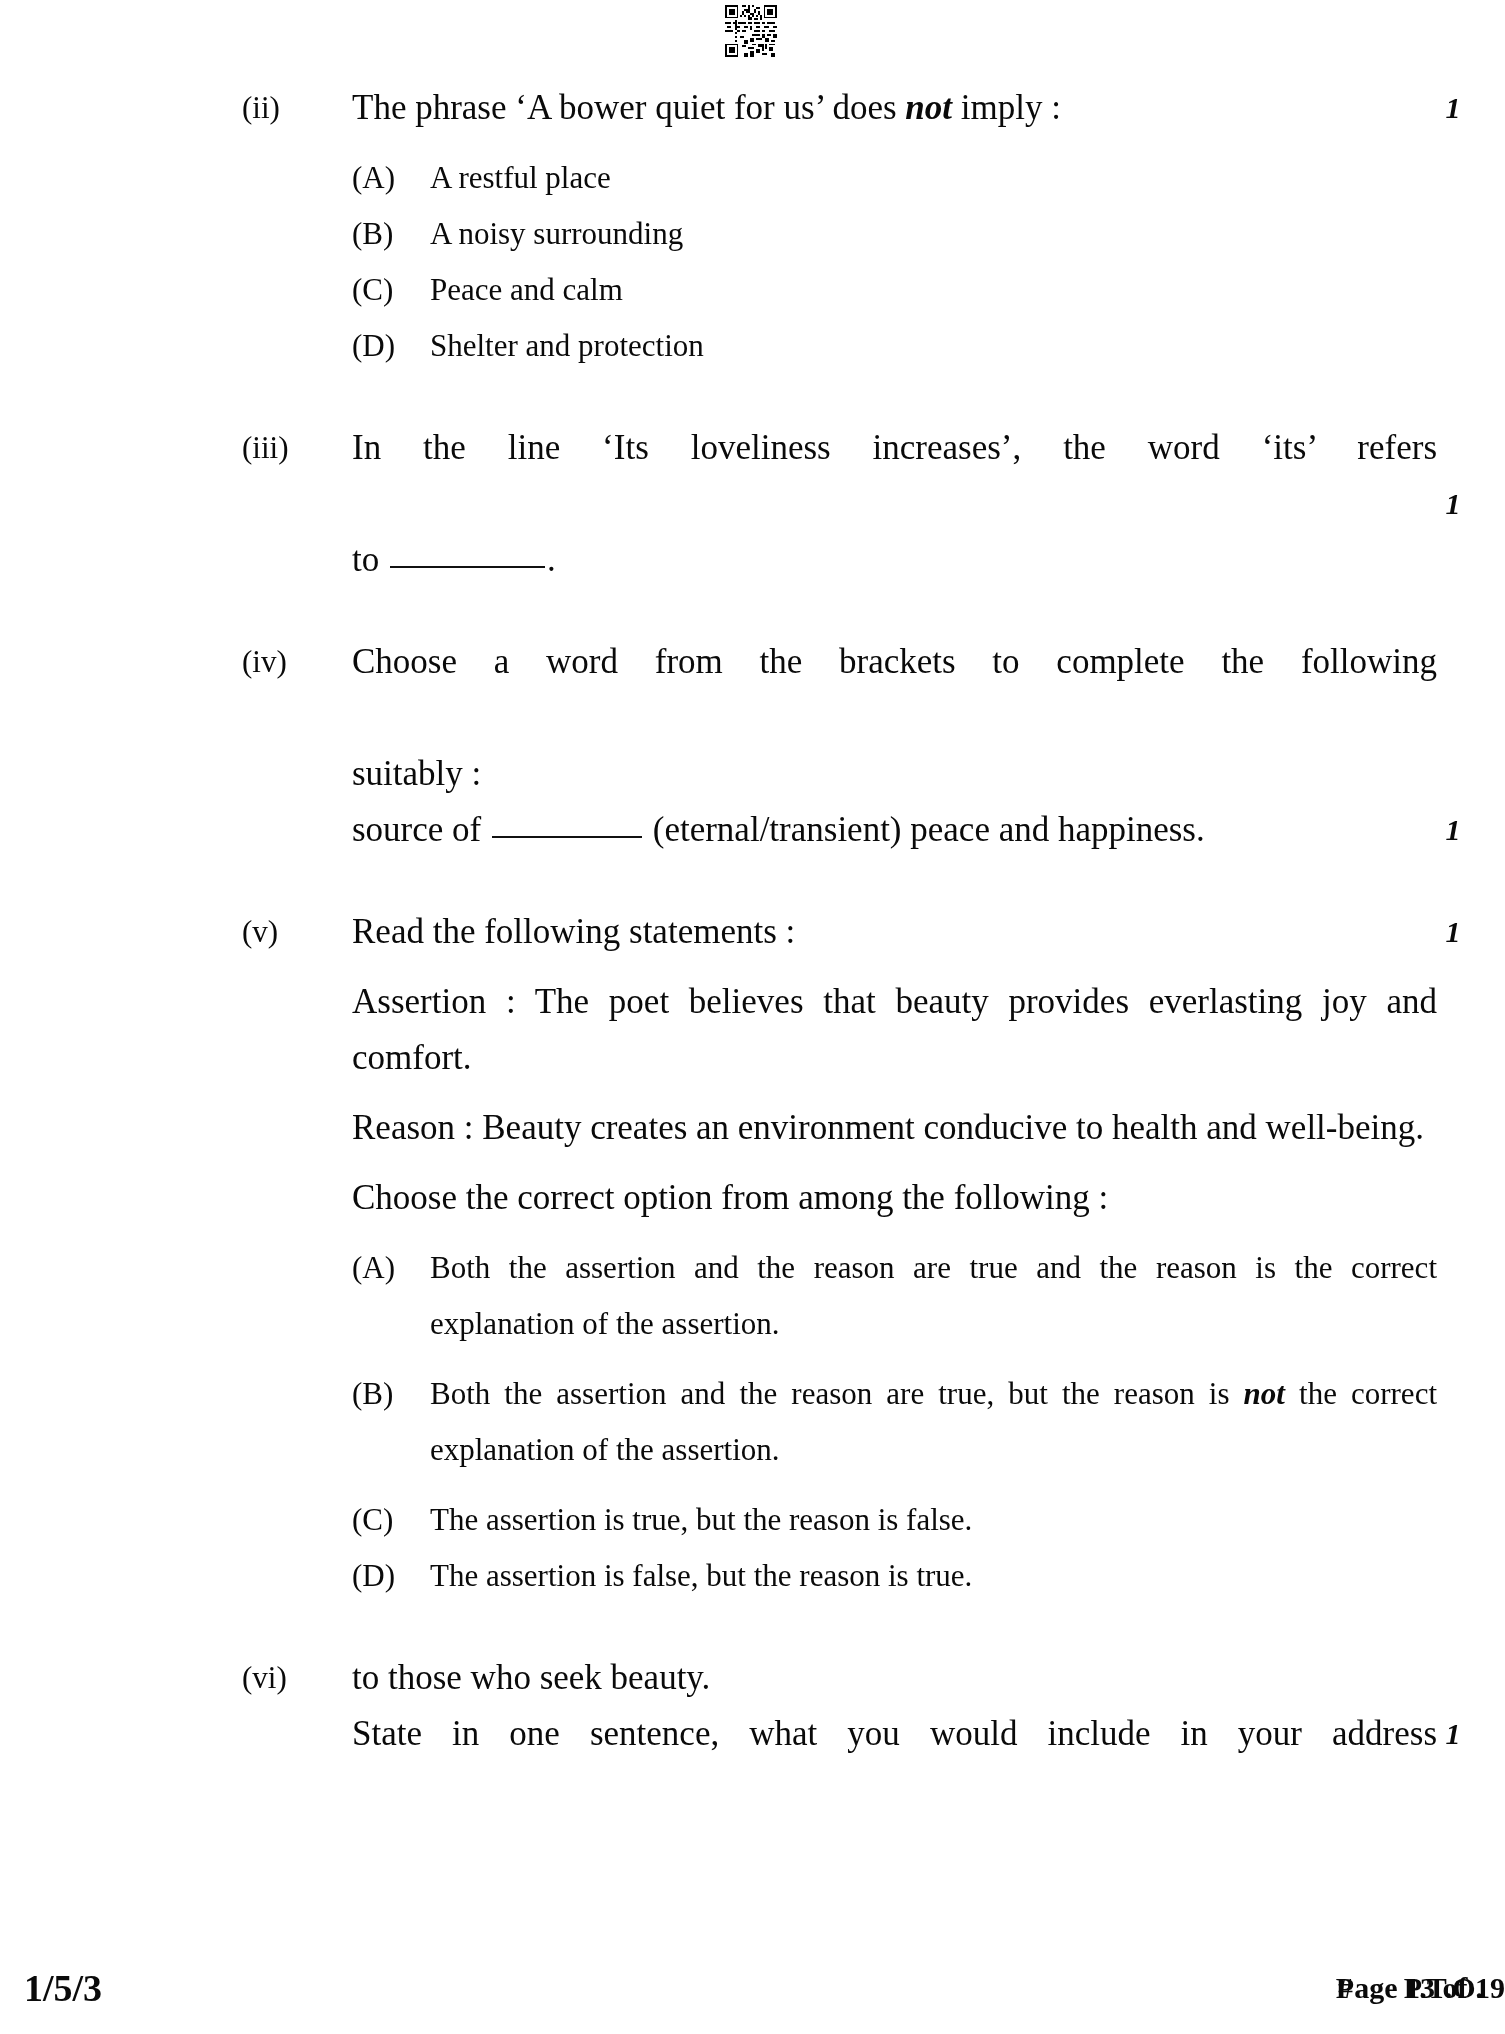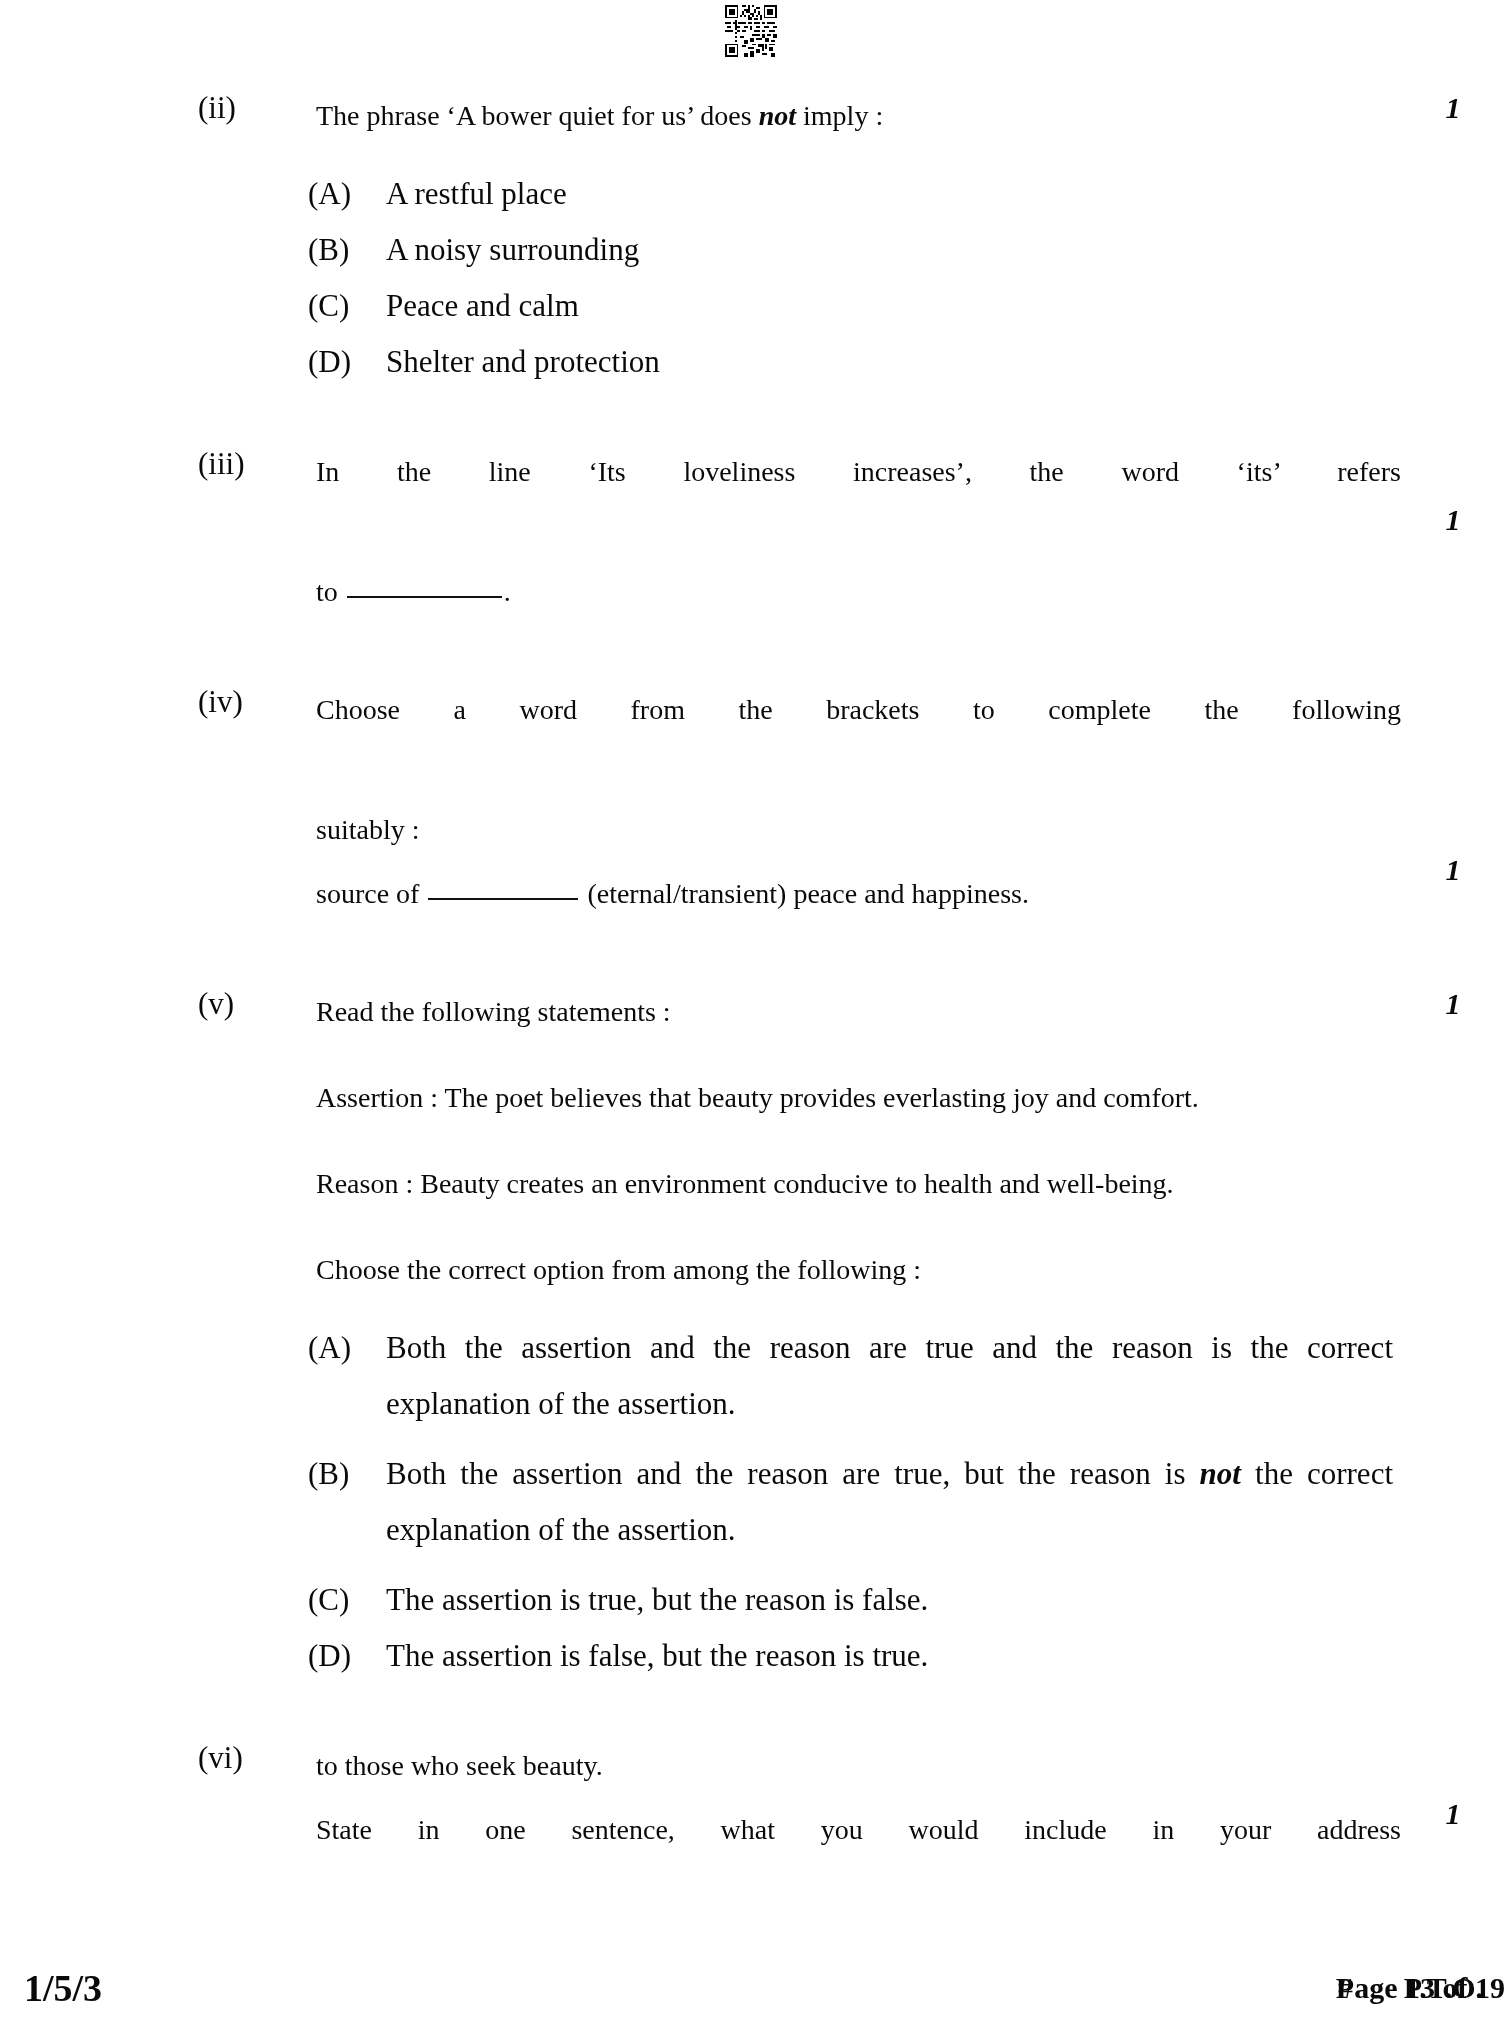--- a/index.html
+++ b/index.html
@@ -39,45 +39,46 @@
     position: absolute;
     left: 0;
     top: 80px;
     width: 1505px;
   }
 
   .qrow {
     position: relative;
     display: flex;
     align-items: flex-start;
+    padding-left: 44px;
   }
 
   .marker {
     width: 110px;
     flex: 0 0 110px;
     text-align: left;
     padding-left: 198px;
     box-sizing: content-box;
     font-size: 31px;
     line-height: 56px;
   }
   .marker.blank { visibility: hidden; }
 
   .body-col {
     flex: 1 1 auto;
     padding-right: 0;
   }
 
   .para {
     width: 1085px;
-    font-size: 28px;
+    font-size: 35px;
     line-height: 56px;
     text-align: justify;
     text-justify: inter-word;
-    margin: 8px;
+    margin: 0;
     hyphens: none;
   }
   .para.noj { text-align: left; }
 
   
   .para.stretch::after {
     content: "";
     display: inline-block;
     width: 100%;
   }

